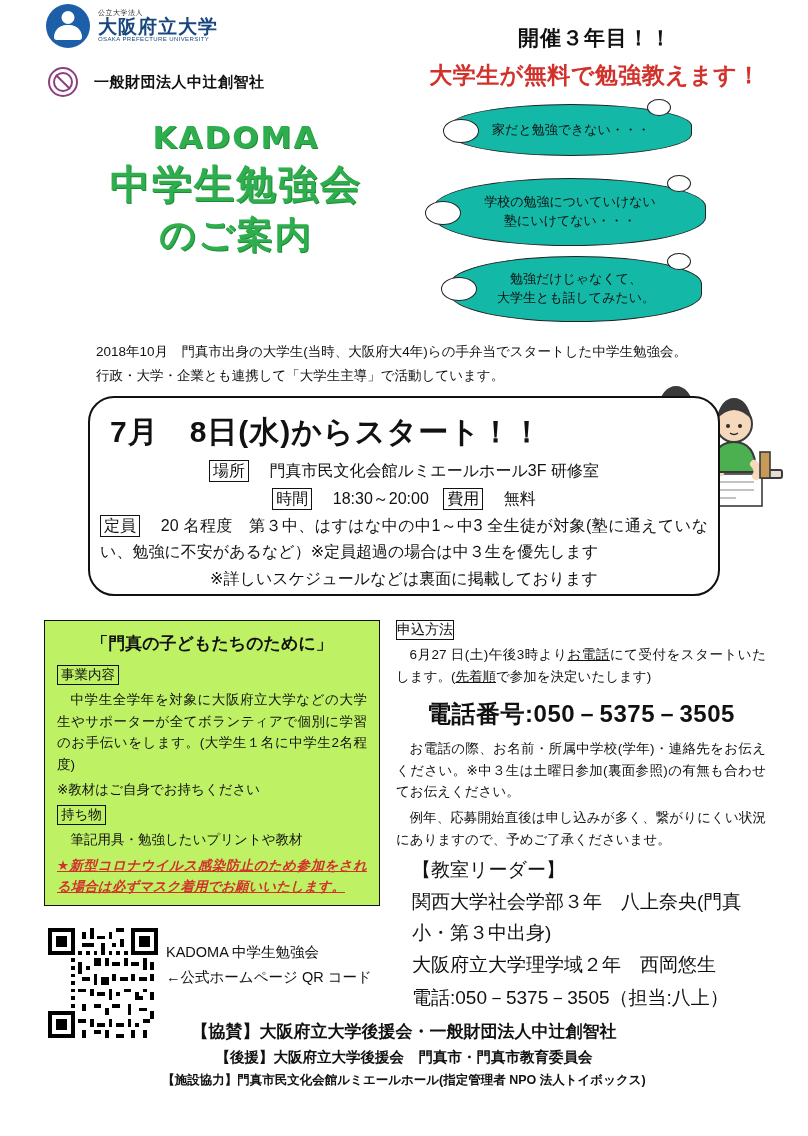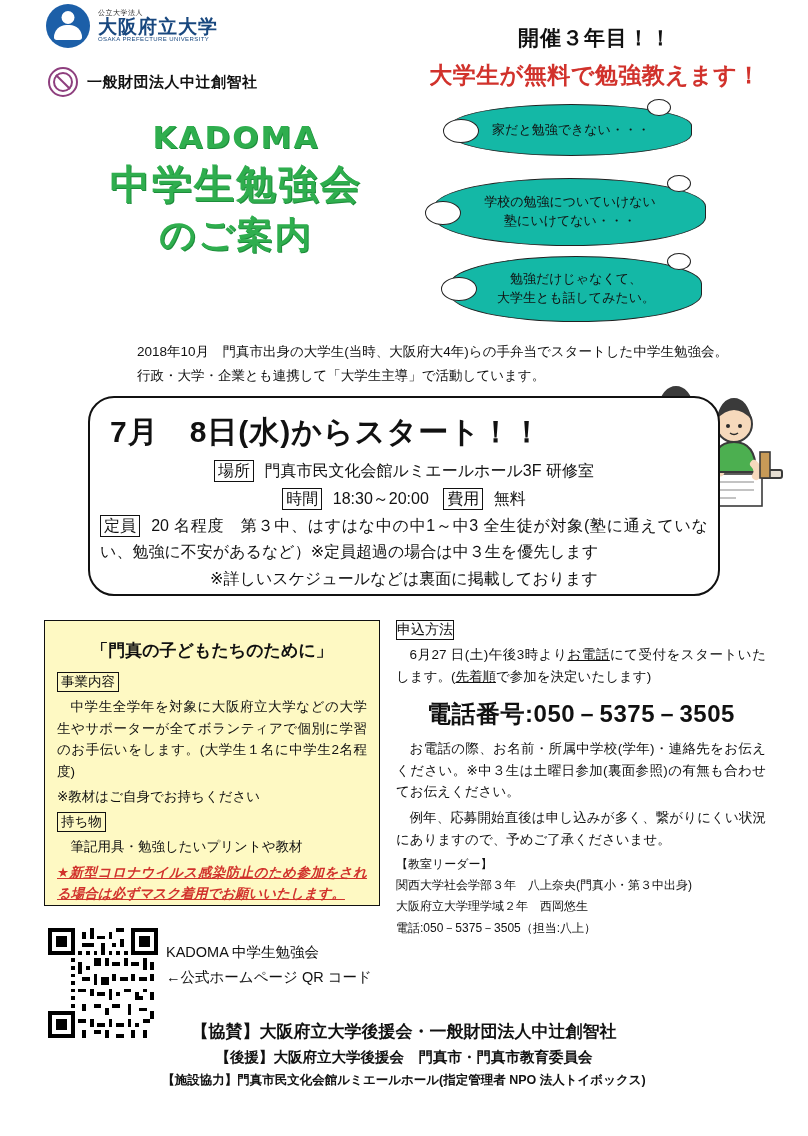--- a/index.html
+++ b/index.html
@@ -35,21 +35,21 @@
     width: 28px; height: 15px; background: #fff;
     border-radius: 14px 14px 3px 3px;
   }
   .opu-text { line-height: 1.05; }
   .opu-text .t1 { font-size: 7px; color: #222; letter-spacing: .5px; }
   .opu-text .t2 { font-size: 19px; font-weight: bold; color: #18477e; letter-spacing: 1px; }
   .opu-text .t3 { font-size: 6px; color: #18477e; letter-spacing: .4px; }
 
   .logo-nakatsuji {
     position: absolute; left: 48px; top: 67px;
-    display: flex; align-items: center; gap: 9px;
+    display: flex; align-items: center; gap: 16px;
   }
   .nk-mark {
     width: 30px; height: 30px; border-radius: 50%;
     border: 2px solid #8e3f7e; position: relative; flex: none;
   }
   .nk-mark::before {
     content: ""; position: absolute; left: 50%; top: 50%;
     transform: translate(-50%,-50%);
     width: 16px; height: 16px; border-radius: 50%;
     border: 2px solid #8e3f7e;
@@ -111,53 +111,53 @@
   .cloud-2::before { left: -10px; top: 22px; }
   .cloud-2::after  { left: 232px; top: -4px; }
 
   .cloud-3 { left: 450px; top: 256px; width: 252px; height: 66px; }
   .cloud-3::before { left: -10px; top: 20px; }
   .cloud-3::after  { left: 216px; top: -4px; }
 
   
   .intro {
     position: absolute; left: 96px; top: 340px; width: 640px;
-    font-size: 13.5px; line-height: 1.75; color: #111; margin-left: 41px;
+    font-size: 13.5px; line-height: 1.75; color: #111;
   }
 
   
   .main-box {
     position: absolute; left: 88px; top: 396px; width: 632px; height: 200px;
     border: 2px solid #111; border-radius: 26px;
     background: #fff;
   }
   .main-date {
     position: absolute; left: 110px; top: 412px; width: 470px;
     font-size: 30px; font-weight: bold; letter-spacing: 1px;
     color: #111;
   }
   .main-lines {
     position: absolute; left: 100px; top: 458px; width: 608px;
     font-size: 16px; line-height: 1.6; color: #111; text-align: center;
   }
   .main-lines .row { margin-bottom: 2px; }
   .boxed-label {
-    border: 1.3px solid #111; padding: 0 3px; margin-right: 6px;
+    border: 1.3px solid #111; padding: 0 3px; margin-right: 16px;
     display: inline-block; line-height: 1.25;
   }
   .main-lines .just { text-align: justify; }
 
   
   .illus { position: absolute; left: 636px; top: 366px; width: 150px; height: 146px; }
 
   
   .left-box {
     position: absolute; left: 44px; top: 620px; width: 336px; height: 286px;
-    border: 1.5px solid #111; background: #fef9c3;
-    padding: 14px 12px;
+    border: 1.5px solid #111; background: #bef264;
+    padding: 7px 12px;
   }
   .left-box h3 {
     margin: 4px 0 10px 0; font-size: 17px; font-weight: bold; text-align: center;
   }
   .left-box .sec-label {
     display: inline-block; border: 1.2px solid #111; padding: 0 3px;
     font-size: 13.5px; margin-bottom: 2px;
   }
   .left-box p {
     margin: 2px 0 4px 0; font-size: 13.5px; line-height: 1.6; text-align: justify;
@@ -176,21 +176,21 @@
     display: inline-block; border: 1.2px solid #111; padding: 0 0;
     font-size: 14px;
   }
   .right-col p { margin: 4px 0; font-size: 13.5px; line-height: 1.62; text-align: justify; }
   .right-col p.indent { text-indent: 1em; }
   .tel-big {
     font-size: 24px; font-weight: bold; letter-spacing: .5px;
     margin: 10px 0 8px 0; text-align: center;
   }
   .u { text-decoration: underline; }
-  .right-col .sub { margin: 2px 0; font-size: 12px; line-height: 1.6; }
+  .right-col .sub { margin: 2px 16px; font-size: 19px; line-height: 1.6; }
 
   
   .qr-wrap { position: absolute; left: 48px; top: 928px; width: 110px; height: 110px; }
   .qr { width: 110px; height: 110px; display: block; }
   .qr-text {
     position: absolute; left: 166px; top: 940px; width: 218px;
     font-size: 14.5px; line-height: 1.7; color: #111;
   }
 
   

